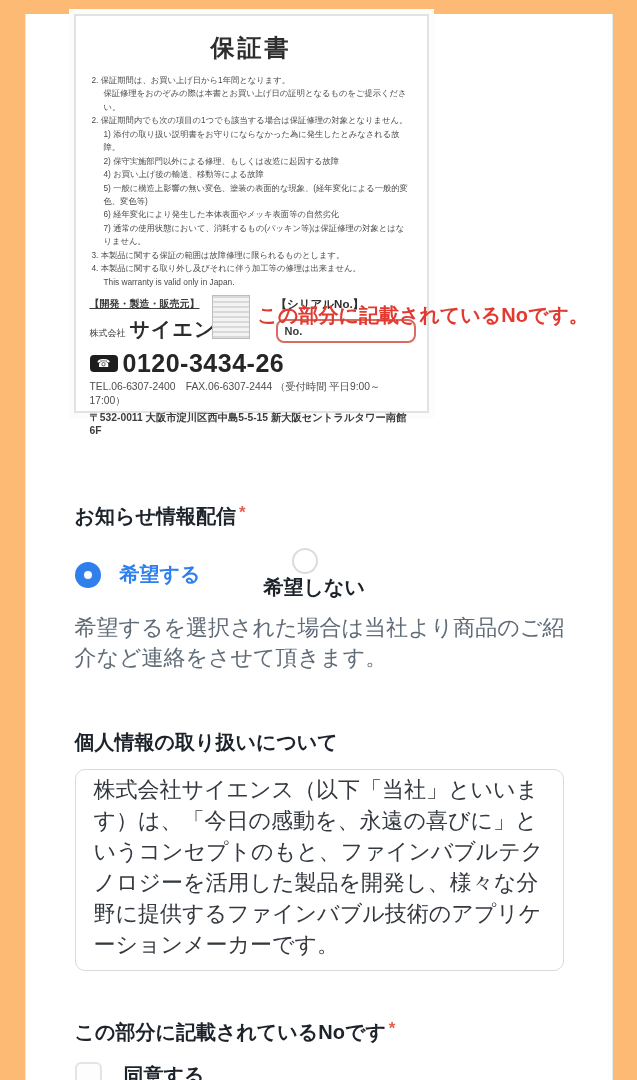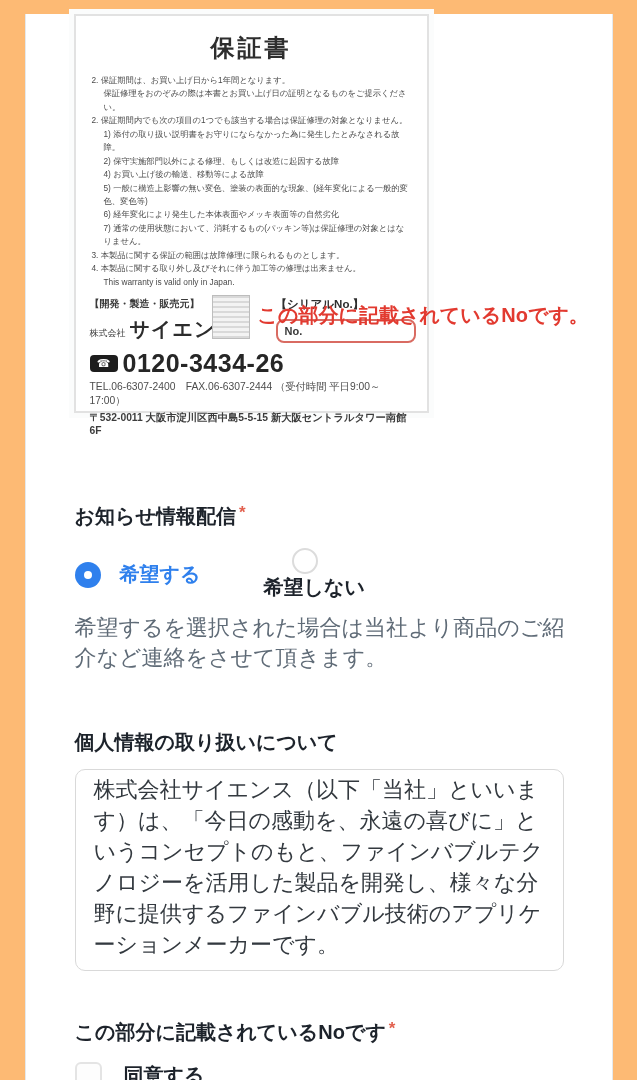--- a/index.html
+++ b/index.html
@@ -12,21 +12,21 @@
   
   .warranty-wrap { position:relative; margin:14px 0 0 48px; width:355px; }
   .cert { width:355px; min-height:348px; background:#fff; border:2px solid #e2e2e2;
           box-shadow:0 0 0 5px #fbfcfc; padding:10px 14px 10px 14px; color:#3a3a3a; }
   .cert-title { text-align:center; font-size:24px; font-weight:bold; letter-spacing:3px;
                 color:#2e2e2e; margin:6px 0 10px 0; }
   .cert-terms { font-size:8.3px; line-height:1.62; color:#4a4a4a; }
   .cert-terms p.i0 { padding-left:2px; }
   .cert-terms p.i1 { padding-left:14px; }
   .cert-footer { position:relative; margin-top:8px; height:104px; font-size:10px; color:#3a3a3a; }
-  .issuer { font-size:10px; font-weight:bold; margin-top:6px; }
+  .issuer { font-size:10px; font-weight:bold; margin-top:6px;text-decoration:underline; }
   .company-row { margin-top:5px; display:flex; align-items:baseline; gap:4px; }
   .company-prefix { font-size:9px; }
   .company-name { font-size:20px; font-weight:bold; letter-spacing:1px; color:#2c2c2c; }
   .stamp { position:absolute; left:122px; top:-2px; width:38px; height:44px;
            border:1px solid #bdbdbd; background:
            repeating-linear-gradient(0deg,#d9d9d9 0 2px,#f3f3f3 2px 5px),
            repeating-linear-gradient(90deg,rgba(180,180,180,.5) 0 2px,rgba(245,245,245,.4) 2px 5px); }
   .serial-block { position:absolute; left:186px; top:0; width:150px; }
   .serial-label { font-size:11.5px; font-weight:bold; color:#2e2e2e; }
   .serial-box { margin-top:7px; width:140px; height:24px; border:2px solid #d96b62;

